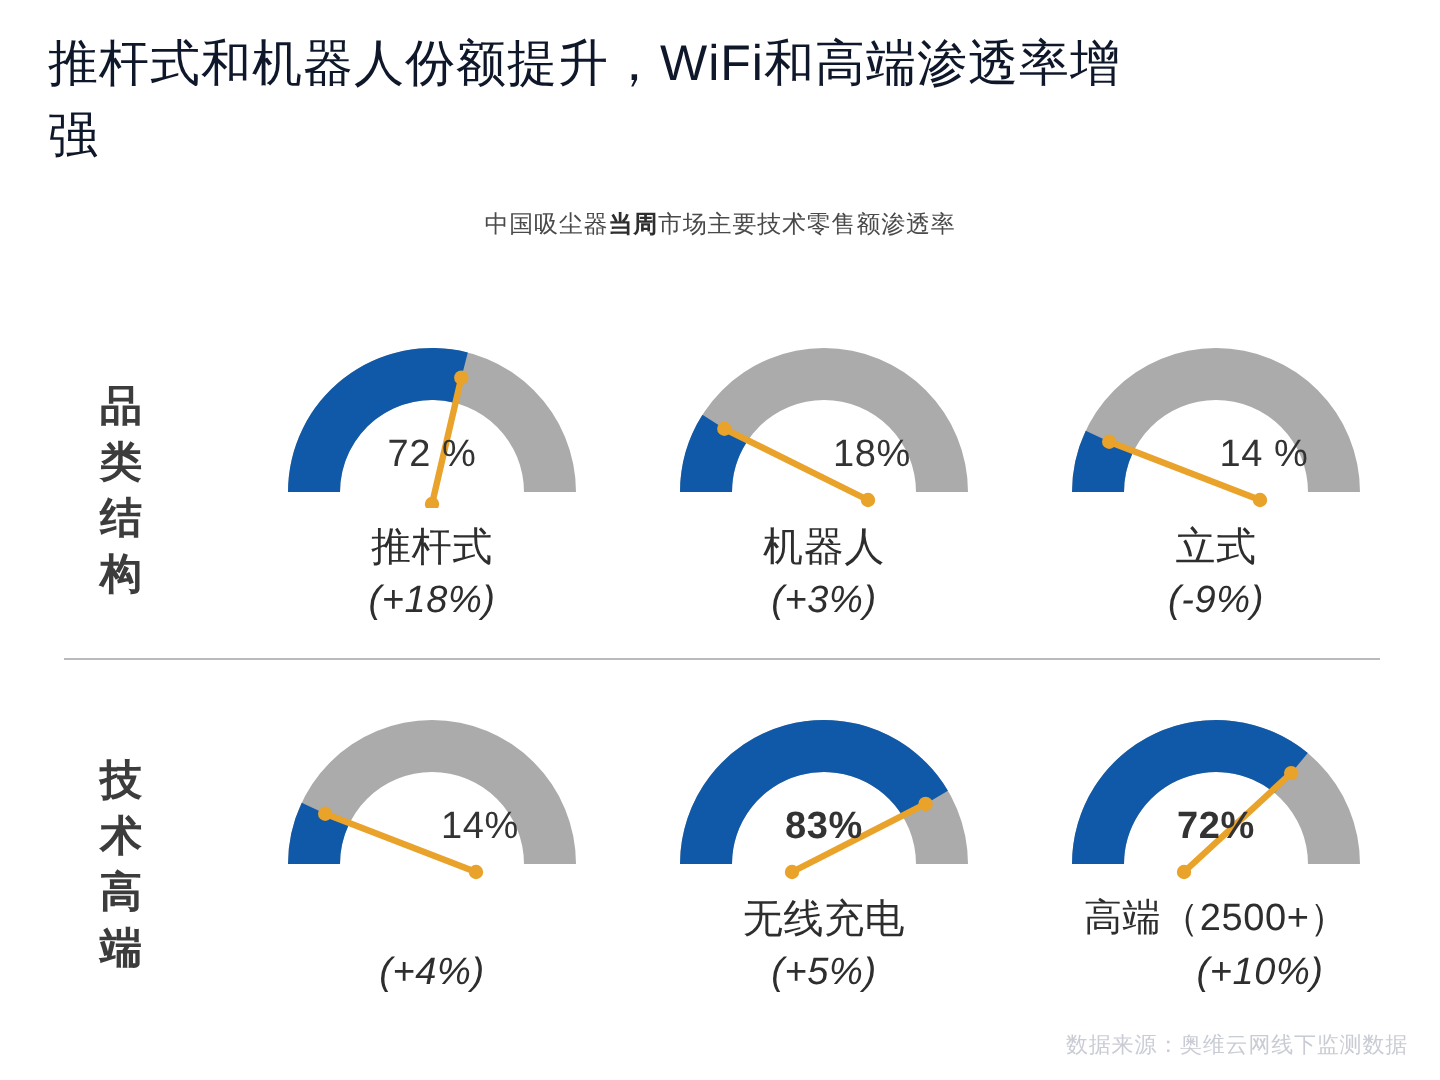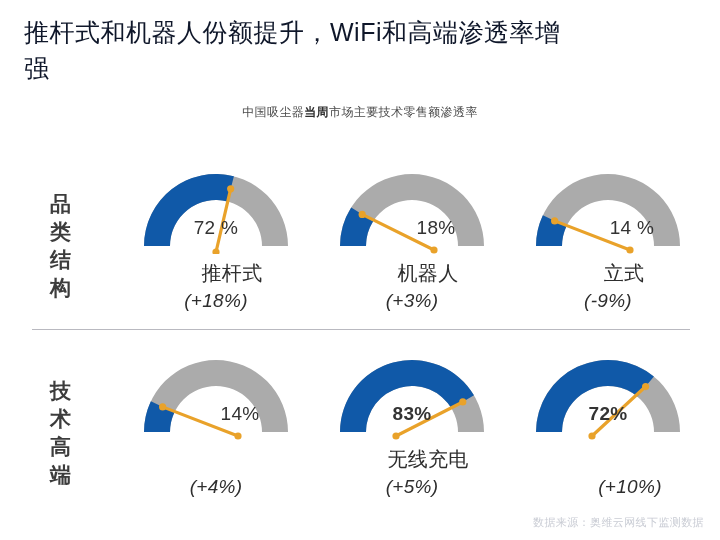--- a/index.html
+++ b/index.html
@@ -107,21 +107,21 @@
     font-size: 19px;
     color: #333333;
     letter-spacing: 0.3px;
     pointer-events: none;
   }
   .gauge-value.nudge-right { padding-left: 24px; text-align: center; }
   .gauge-value.nudge-left  { padding-right: 14px; font-weight: bold; }
 
   .gauge-name {
     position: absolute;
-    left: 16px;
+    left: 0;
     top: 98px;
     width: 100%;
     text-align: center;
     font-size: 20px;
     color: #2e2e2e;
     white-space: nowrap;
     letter-spacing: 0.3px;
   }
   .gauge-delta {
     position: absolute;
@@ -249,17 +249,18 @@
       <div class="gauge-svg-wrap">
         <svg width="152" height="92" viewBox="0 0 152 92">
           <path d="M 4.00 84.00 A 72 72 0 0 1 148.00 84.00 L 122.00 84.00 A 46 46 0 0 0 30.00 84.00 Z" fill="#ABABAB"></path>
           <path d="M 4.00 84.00 A 72 72 0 0 1 121.89 28.52 L 105.32 48.56 A 46 46 0 0 0 30.00 84.00 Z" fill="#1059A8"></path>
           <line x1="60.00" y1="88.00" x2="113.61" y2="38.54" stroke="#E9A22A" stroke-width="3.2" stroke-linecap="round"></line>
           <circle cx="60.00" cy="88.00" r="3.6" fill="#E9A22A"></circle>
           <circle cx="113.61" cy="38.54" r="3.6" fill="#E9A22A"></circle>
         </svg>
       </div>
       <div class="gauge-value nudge-left">72%</div>
+      <div class="gauge-name">高端（2500+）</div>
       <div class="gauge-delta">(+10%)</div>
     </div>
   </div>
 
 <div id="source-note">数据来源：奥维云网线下监测数据</div>
 
 </body></html>

